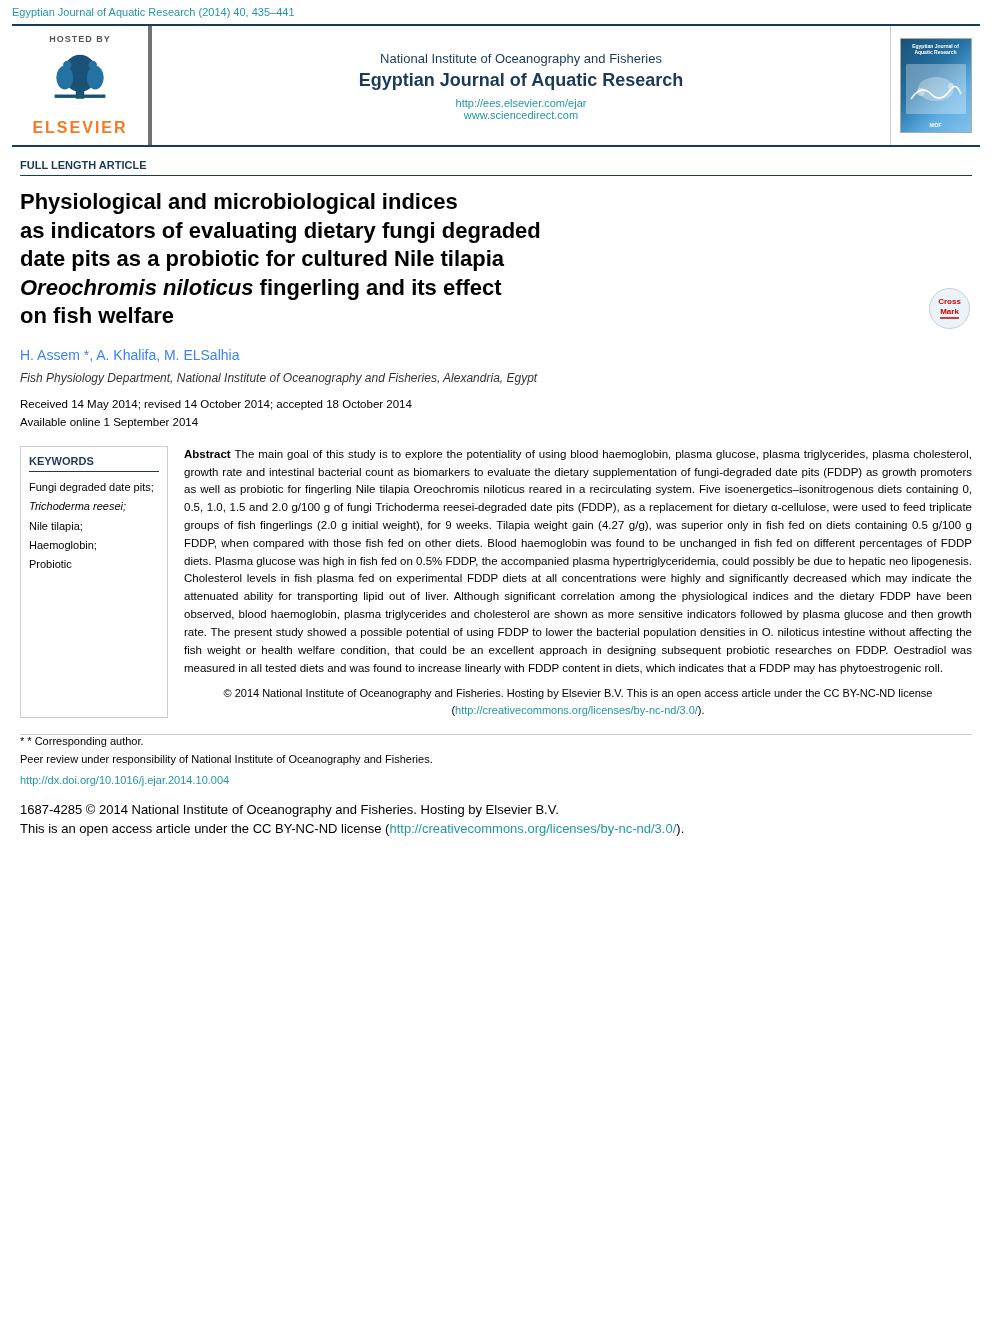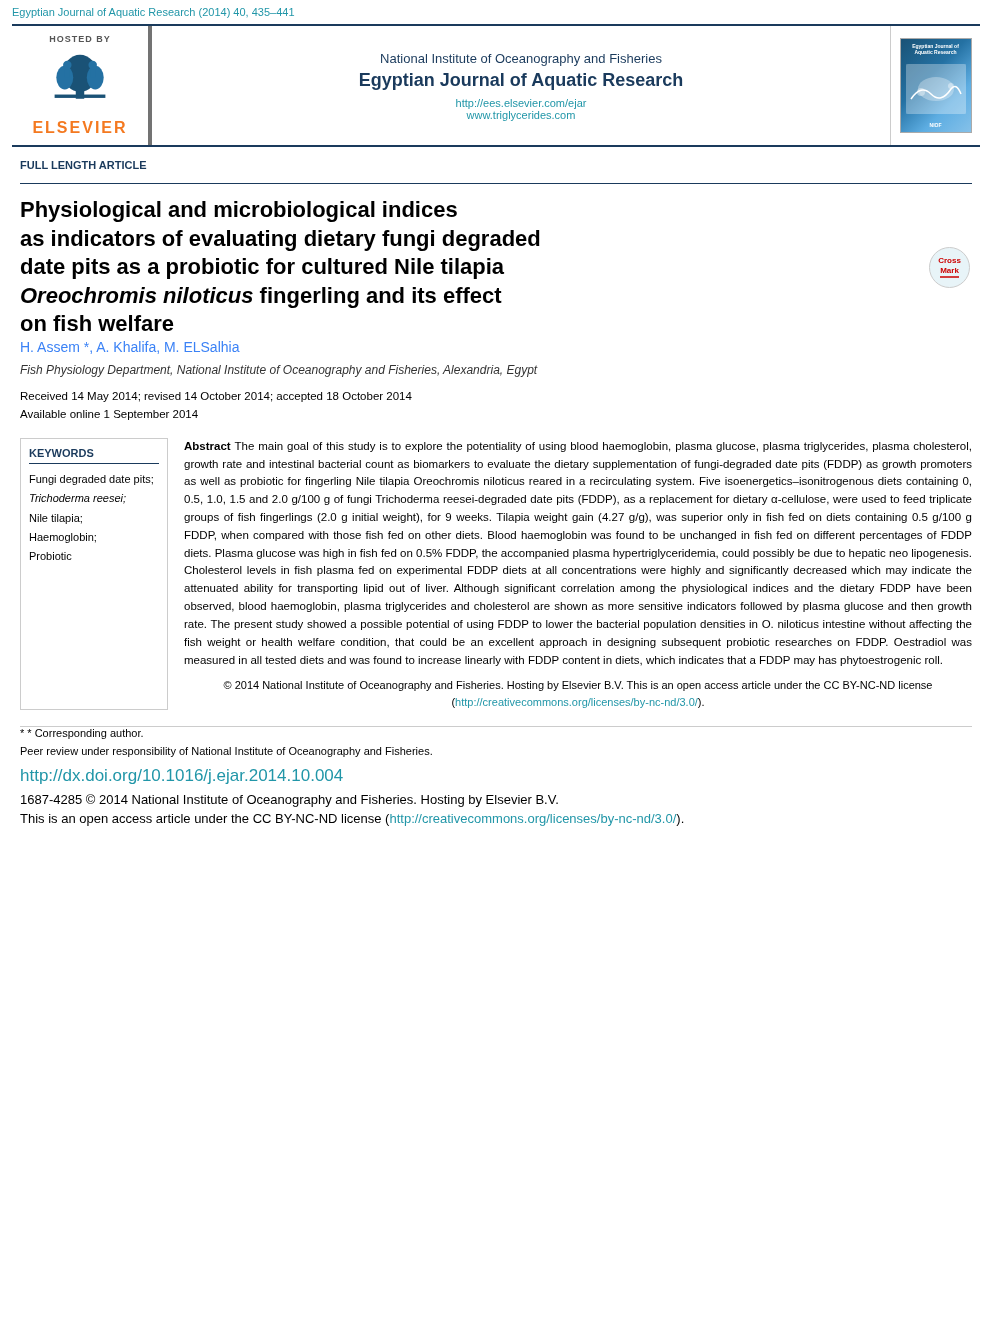--- a/index.html
+++ b/index.html
@@ -131,27 +131,28 @@
       border-radius: 2px;
     }
     .main-content {
       padding: 12px 20px;
     }
     .article-type {
       font-size: 11px;
       font-weight: bold;
       color: #1a3a5c;
       border-bottom: 1px solid #1a3a5c;
-      padding-bottom: 12px;
+      padding-bottom: 4px;
       margin-bottom: 12px;
       text-transform: uppercase;
     }
     .title-section {
       display: flex;
-      align-items: center;
+      align-items: flex-end;
+      margin-bottom: 16px;
     }
     .article-title {
       font-size: 22px;
       line-height: 1.3;
       color: #000;
       font-weight: bold;
       flex: 1;
     }
     .article-title em {
       font-style: italic;
@@ -240,23 +241,23 @@
       font-size: 11px;
       color: #000;
       line-height: 1.5;
       margin-bottom: 6px;
     }
     .footnote a, .footer-link {
       color: #2196a8;
       text-decoration: none;
     }
     .doi-line {
-      font-size: 17px;
-      color: #2196a8;
-      margin-bottom: 4px;
+      font-size: 11px;
+      color: #2196a8;
+      margin-bottom: 14px;
     }
     .issn-line {
       font-size: 13px;
       color: #000;
       line-height: 1.5;
     }
     .star-footnote {
       font-size: 11px;
       color: #000;
       margin-bottom: 4px;
@@ -290,21 +291,21 @@
       </svg>
       <div class="elsevier-text">ELSEVIER</div>
     </div>
   </div>
 
   <div class="header-center">
     <div class="institute-name">National Institute of Oceanography and Fisheries</div>
     <div class="journal-name">Egyptian Journal of Aquatic Research</div>
     <div class="journal-urls">
       <span class="journal-url-text">http://ees.elsevier.com/ejar</span>
-      <span class="journal-url-text">www.triglycerides.com</span>
+      <span class="journal-url-text">www.sciencedirect.com</span>
     </div>
   </div>
 
   <div class="header-right">
     <div class="journal-cover">
       <div class="journal-cover-inner">
         <div class="cover-title-text">Egyptian Journal of Aquatic Research</div>
         <div class="cover-image-area">
           <svg width="60" height="50" viewBox="0 0 60 50" xmlns="http://www.w3.org/2000/svg">
             <rect width="60" height="50" fill="rgba(255,255,255,0.15)"></rect>

